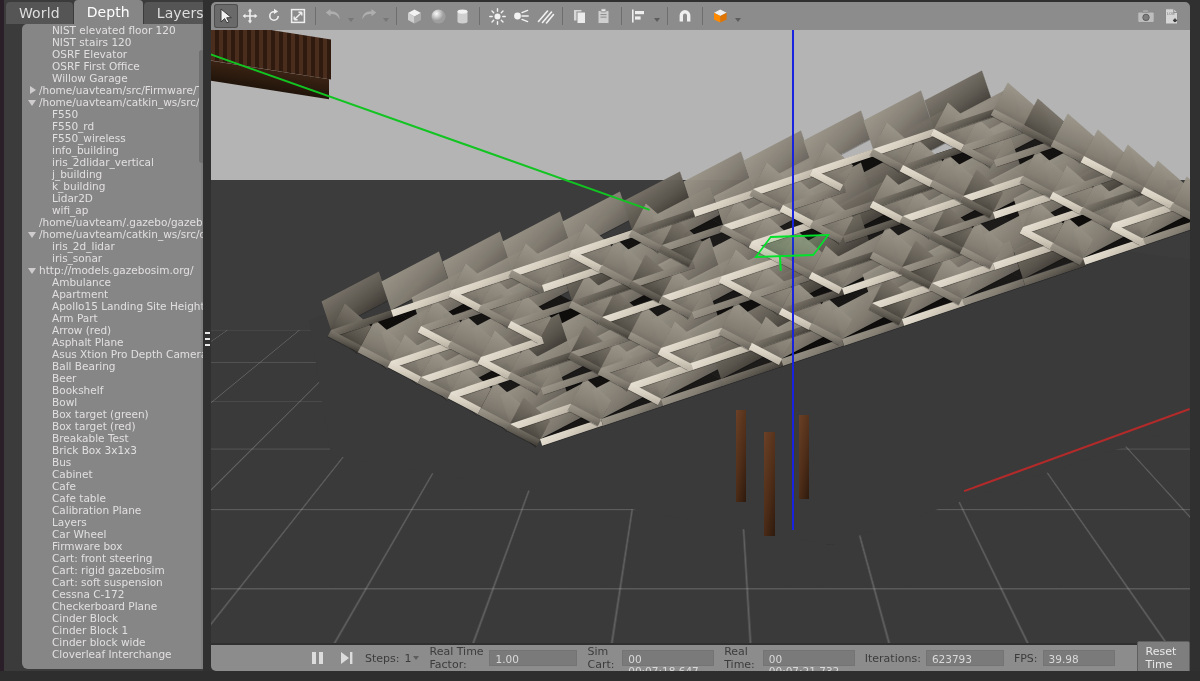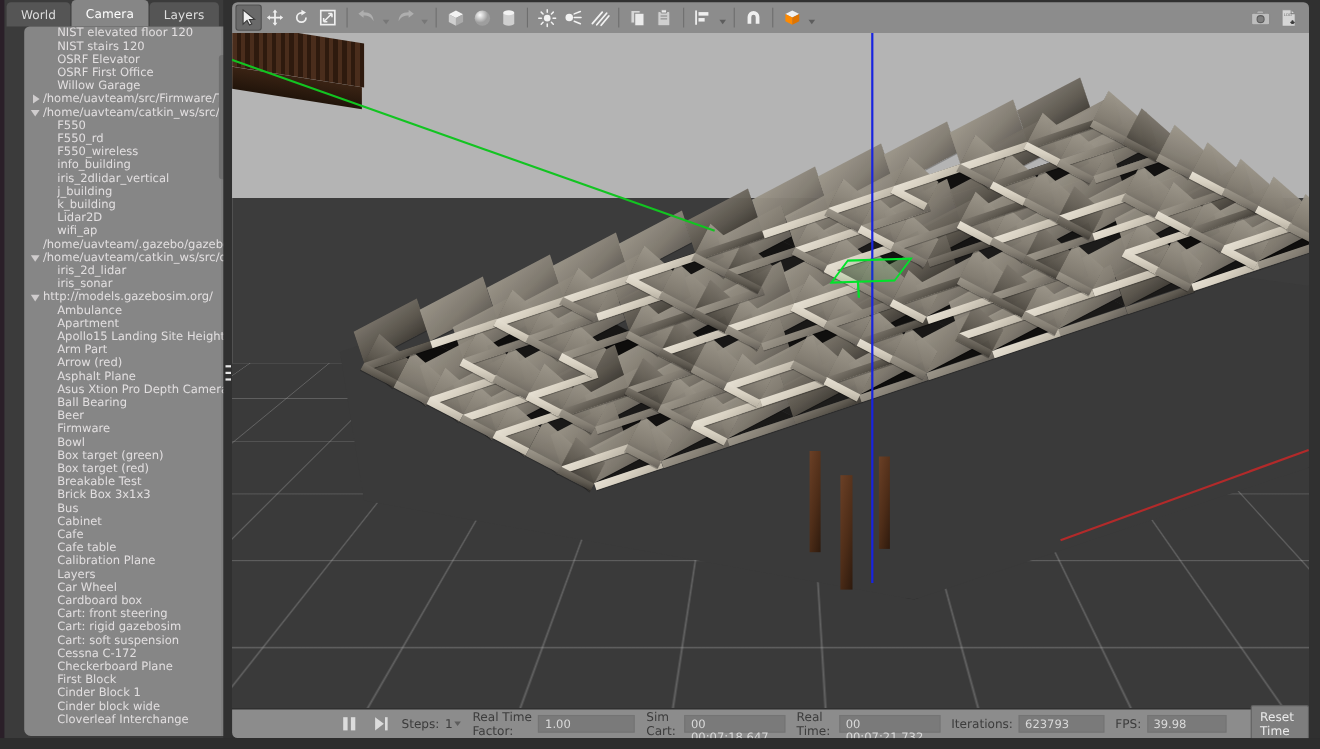--- a/index.html
+++ b/index.html
@@ -18,21 +18,21 @@
   #left-edge-accent {
     position: absolute; left: 0; top: 0; width: 4px; height: 681px;
     background: #2a1f28;
   }
   #tab-bar {
     position: absolute; left: 6px; top: 0; width: 204px; height: 24px;
     display: flex; align-items: flex-end; gap: 1px;
   }
   .tab {
     height: 22px; padding: 0 13px; display: flex; align-items: center;
-    font-size: 11px; color: #dedede; background: #555555;
+    font-size: 14px; color: #dedede; background: #555555;
     border-radius: 4px 4px 0 0; cursor: default; letter-spacing: .1px;
   }
   .tab.active { background: #868686; color: #ffffff; height: 24px; }
 
   #tree-frame {
     position: absolute; left: 22px; top: 24px; width: 188px; height: 645px;
     background: #868686; border-radius: 5px 5px 6px 6px; overflow: hidden;
   }
   #tree-scroll {
     position: absolute; left: 0; top: 0; width: 188px; height: 645px;
@@ -218,21 +218,21 @@
 </head>
 <body>
 
 <div id="app">
 
   <div id="left-panel">
     <div id="left-edge-accent"></div>
 
     <div id="tab-bar">
       <div class="tab">World</div>
-      <div class="tab active">Camera</div>
+      <div class="tab active">Depth</div>
       <div class="tab">Layers</div>
     </div>
 
     <div id="tree-frame">
       <div id="tree-scroll">
           <div class="tree-row lvl1"><span>NIST elevated floor 120</span></div>
           <div class="tree-row lvl1"><span>NIST stairs 120</span></div>
           <div class="tree-row lvl1"><span>OSRF Elevator</span></div>
           <div class="tree-row lvl1"><span>OSRF First Office</span></div>
           <div class="tree-row lvl1"><span>Willow Garage</span></div>
@@ -254,40 +254,40 @@
           <div class="tree-row lvl0"><span class="arrow expanded"></span><span>http://models.gazebosim.org/</span></div>
           <div class="tree-row lvl1"><span>Ambulance</span></div>
           <div class="tree-row lvl1"><span>Apartment</span></div>
           <div class="tree-row lvl1"><span>Apollo15 Landing Site Heightma...</span></div>
           <div class="tree-row lvl1"><span>Arm Part</span></div>
           <div class="tree-row lvl1"><span>Arrow (red)</span></div>
           <div class="tree-row lvl1"><span>Asphalt Plane</span></div>
           <div class="tree-row lvl1"><span>Asus Xtion Pro Depth Camera</span></div>
           <div class="tree-row lvl1"><span>Ball Bearing</span></div>
           <div class="tree-row lvl1"><span>Beer</span></div>
-          <div class="tree-row lvl1"><span>Firmware</span></div>
+          <div class="tree-row lvl1"><span>Bookshelf</span></div>
           <div class="tree-row lvl1"><span>Bowl</span></div>
           <div class="tree-row lvl1"><span>Box target (green)</span></div>
           <div class="tree-row lvl1"><span>Box target (red)</span></div>
           <div class="tree-row lvl1"><span>Breakable Test</span></div>
           <div class="tree-row lvl1"><span>Brick Box 3x1x3</span></div>
           <div class="tree-row lvl1"><span>Bus</span></div>
           <div class="tree-row lvl1"><span>Cabinet</span></div>
           <div class="tree-row lvl1"><span>Cafe</span></div>
           <div class="tree-row lvl1"><span>Cafe table</span></div>
           <div class="tree-row lvl1"><span>Calibration Plane</span></div>
           <div class="tree-row lvl1"><span>Layers</span></div>
           <div class="tree-row lvl1"><span>Car Wheel</span></div>
-          <div class="tree-row lvl1"><span>Cardboard box</span></div>
+          <div class="tree-row lvl1"><span>Firmware box</span></div>
           <div class="tree-row lvl1"><span>Cart: front steering</span></div>
           <div class="tree-row lvl1"><span>Cart: rigid gazebosim</span></div>
           <div class="tree-row lvl1"><span>Cart: soft suspension</span></div>
           <div class="tree-row lvl1"><span>Cessna C-172</span></div>
           <div class="tree-row lvl1"><span>Checkerboard Plane</span></div>
-          <div class="tree-row lvl1"><span>First Block</span></div>
+          <div class="tree-row lvl1"><span>Cinder Block</span></div>
           <div class="tree-row lvl1"><span>Cinder Block 1</span></div>
           <div class="tree-row lvl1"><span>Cinder block wide</span></div>
           <div class="tree-row lvl1"><span>Cloverleaf Interchange</span></div>
         </div>
     </div>
 
     <div id="tree-scrollbar-track">
       <div id="tree-scrollbar-thumb"></div>
     </div>
   </div>

